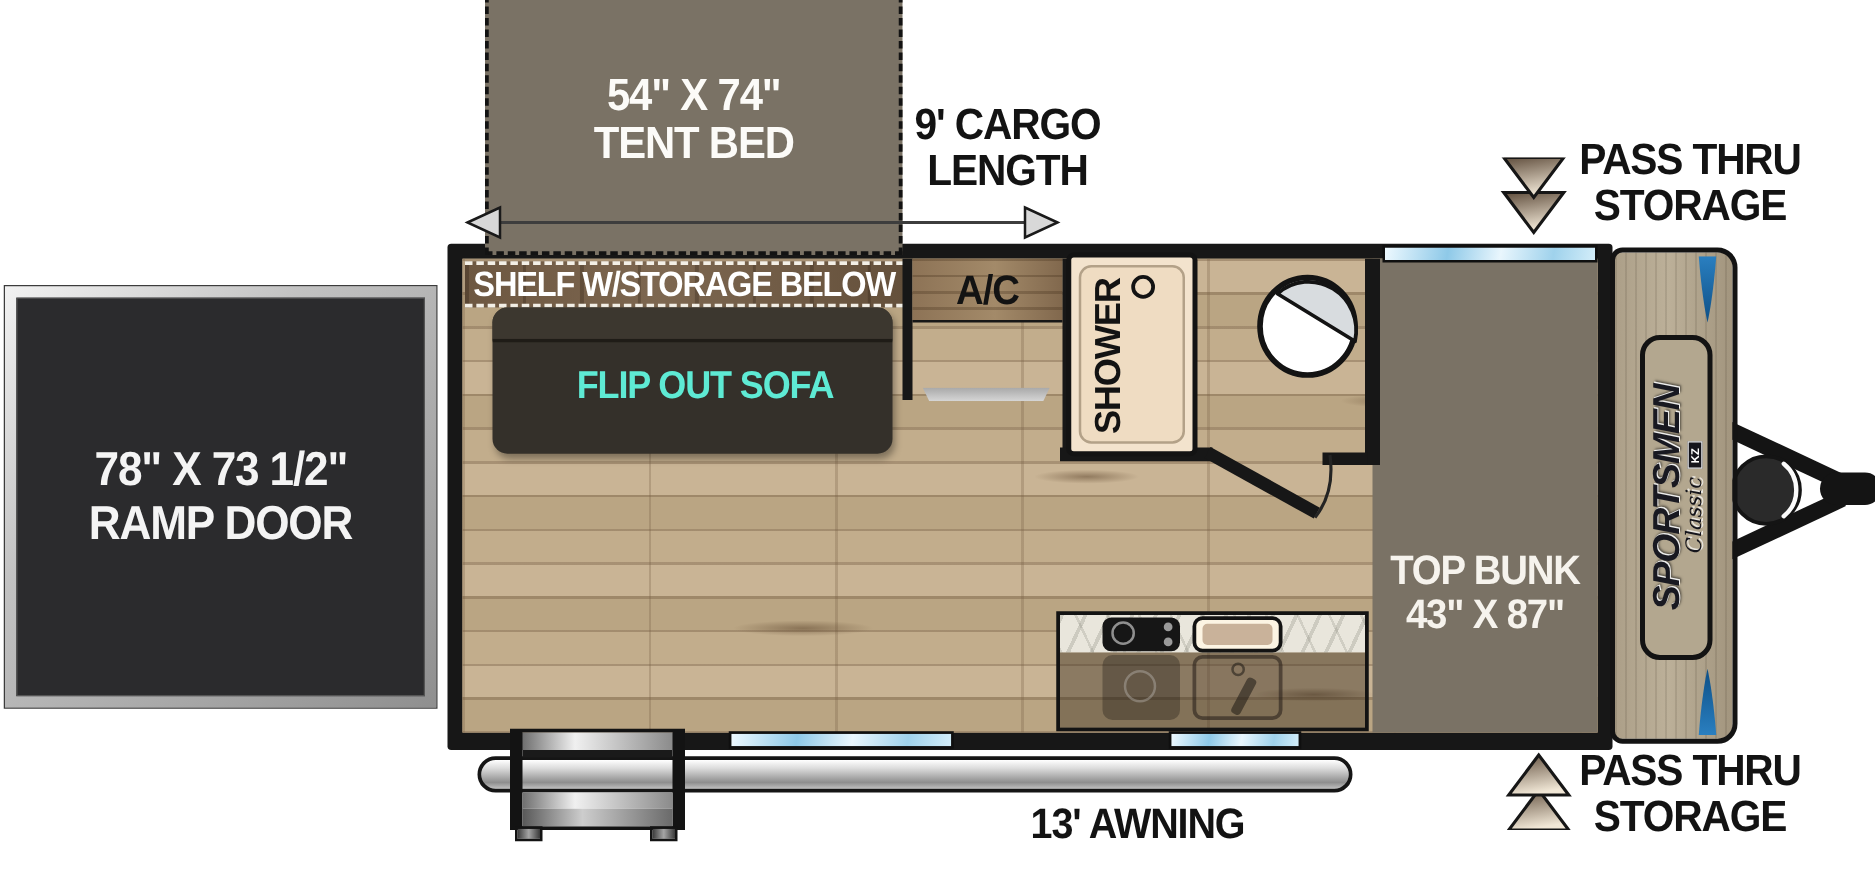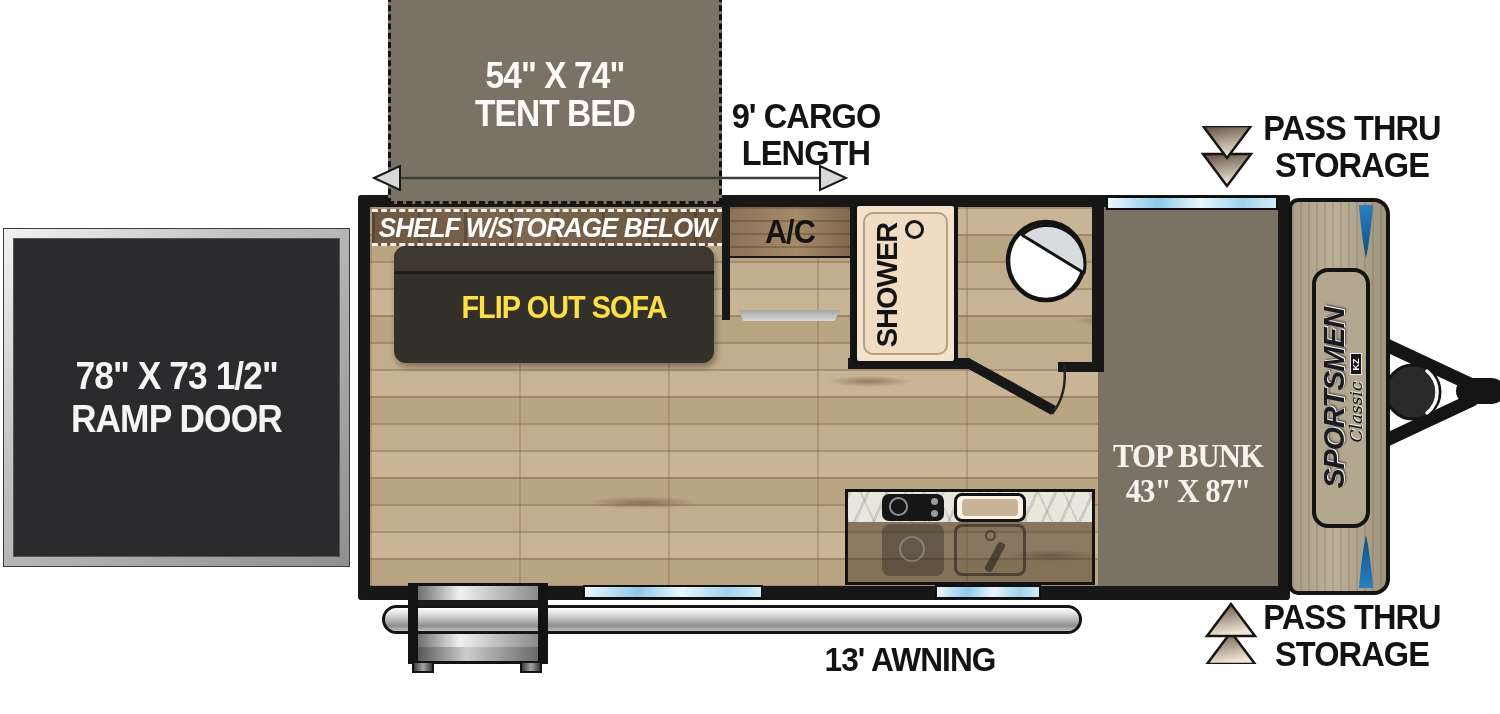--- a/index.html
+++ b/index.html
@@ -33,27 +33,27 @@
 
   
   .bunks{left:1098px;top:207px;width:180px;height:379px;background:#7a7265;z-index:2;}
   .bunk-text{left:0;right:0;font-size:33px;color:#f6f3ed;}
 
   
   .shelf{left:372px;top:209px;width:351px;height:37px;z-index:3;
         background-image:repeating-linear-gradient(90deg, rgba(30,18,8,.25) 0 3px, rgba(0,0,0,0) 3px 46px),
           linear-gradient(90deg,#6d5741,#7d6750 45%,#64503b);
         border-top:3px dashed #f3efe6;border-bottom:3px dashed #f3efe6;
-        display:flex;align-items:center;justify-content:center;font-style:italic;}
+        display:flex;align-items:center;justify-content:center;}
   .shelf .cond{font-size:28px;font-weight:bold;color:#fff;}
   .sofa{left:394px;top:246px;width:320px;height:117px;background:#34302a;border-radius:12px;z-index:3;
         box-shadow:2px 4px 6px rgba(0,0,0,.35);}
   .sofa-back{left:0;top:0;width:100%;height:28px;background:#3c372f;border-bottom:3px solid #1f1c17;
         border-radius:12px 12px 0 0;}
-  .sofa-lbl{left:0;right:0;top:46px;font-size:31px;color:#fde047;padding-left:20px;}
+  .sofa-lbl{left:0;right:0;top:46px;font-size:31px;color:#5eead4;padding-left:20px;}
 
   
   .div-left{left:722px;top:207px;width:8px;height:113px;background:#171717;z-index:3;}
   .ac{left:730px;top:207px;width:120px;height:51px;z-index:3;
         background-image:repeating-linear-gradient(180deg, rgba(60,40,20,.28) 0 2px, rgba(0,0,0,0) 2px 13px),
           linear-gradient(90deg,#8d7356,#a38a69 55%,#81684d);
         border-bottom:2px solid #171717;display:flex;align-items:center;justify-content:center;}
   .ac .cond{font-size:33px;font-weight:bold;color:#131313;}
   .refrig{left:726px;top:256px;width:126px;height:54px;z-index:4;border:3px solid #131313;
         background:linear-gradient(90deg,#8b8b8b,#f3f3f3 35%,#d8d8d8 60%,#8d8d8d);
@@ -153,21 +153,21 @@
     <div class="ramp-inner">
       <span class="cond">78" X 73 1/2"</span>
       <span class="cond">RAMP DOOR</span>
     </div>
   </div>
 
   <div class="abs body"></div>
   <div class="abs floor"></div>
 
   <div class="abs bunks">
-    <div class="abs bunk-text lbl" style="top:232px;font-family:Liberation Serif, serif;">
+    <div class="abs bunk-text lbl" style="top:232px;">
       <span class="cond">TOP BUNK</span>
       <span class="cond">43" X 87"</span>
     </div>
   </div>
 
   <div class="abs shelf">
     <span class="cond">SHELF W/STORAGE BELOW</span>
   </div>
   <div class="abs sofa">
     <div class="abs sofa-back"></div>
@@ -264,21 +264,21 @@
     <div class="abs tent-lbl lbl">
       <span class="cond">54" X 74"</span>
       <span class="cond">TENT BED</span>
     </div>
   </div>
   <svg class="abs" style="left:360px;top:158px;z-index:4" width="500" height="40" viewBox="0 0 500 40">
     <line x1="16" y1="20" x2="484" y2="20" stroke="#3d3d3d" stroke-width="2.5"></line>
     <polygon points="14,20 40,8 40,32" fill="#d8d8d8" stroke="#1a1a1a" stroke-width="2"></polygon>
     <polygon points="486,20 460,8 460,32" fill="#d8d8d8" stroke="#1a1a1a" stroke-width="2"></polygon>
   </svg>
-  <div class="abs lbl big-black" style="left:706px;top:98px;width:200px;z-index:4;">
+  <div class="abs lbl big-black" style="left:706px;top:82px;width:200px;z-index:4;">
     <span class="cond">9' CARGO</span>
     <span class="cond">LENGTH</span>
   </div>
 
   <svg class="abs" style="left:1198px;top:126px;z-index:7" width="58" height="64" viewBox="0 0 58 64">
     <defs>
         <linearGradient id="ag" x1="0" y1="0" x2="0.25" y2="1">
       <stop offset="0" stop-color="#5f4d3c"></stop>
           <stop offset="1" stop-color="#f1e7d6"></stop>
         </linearGradient>

